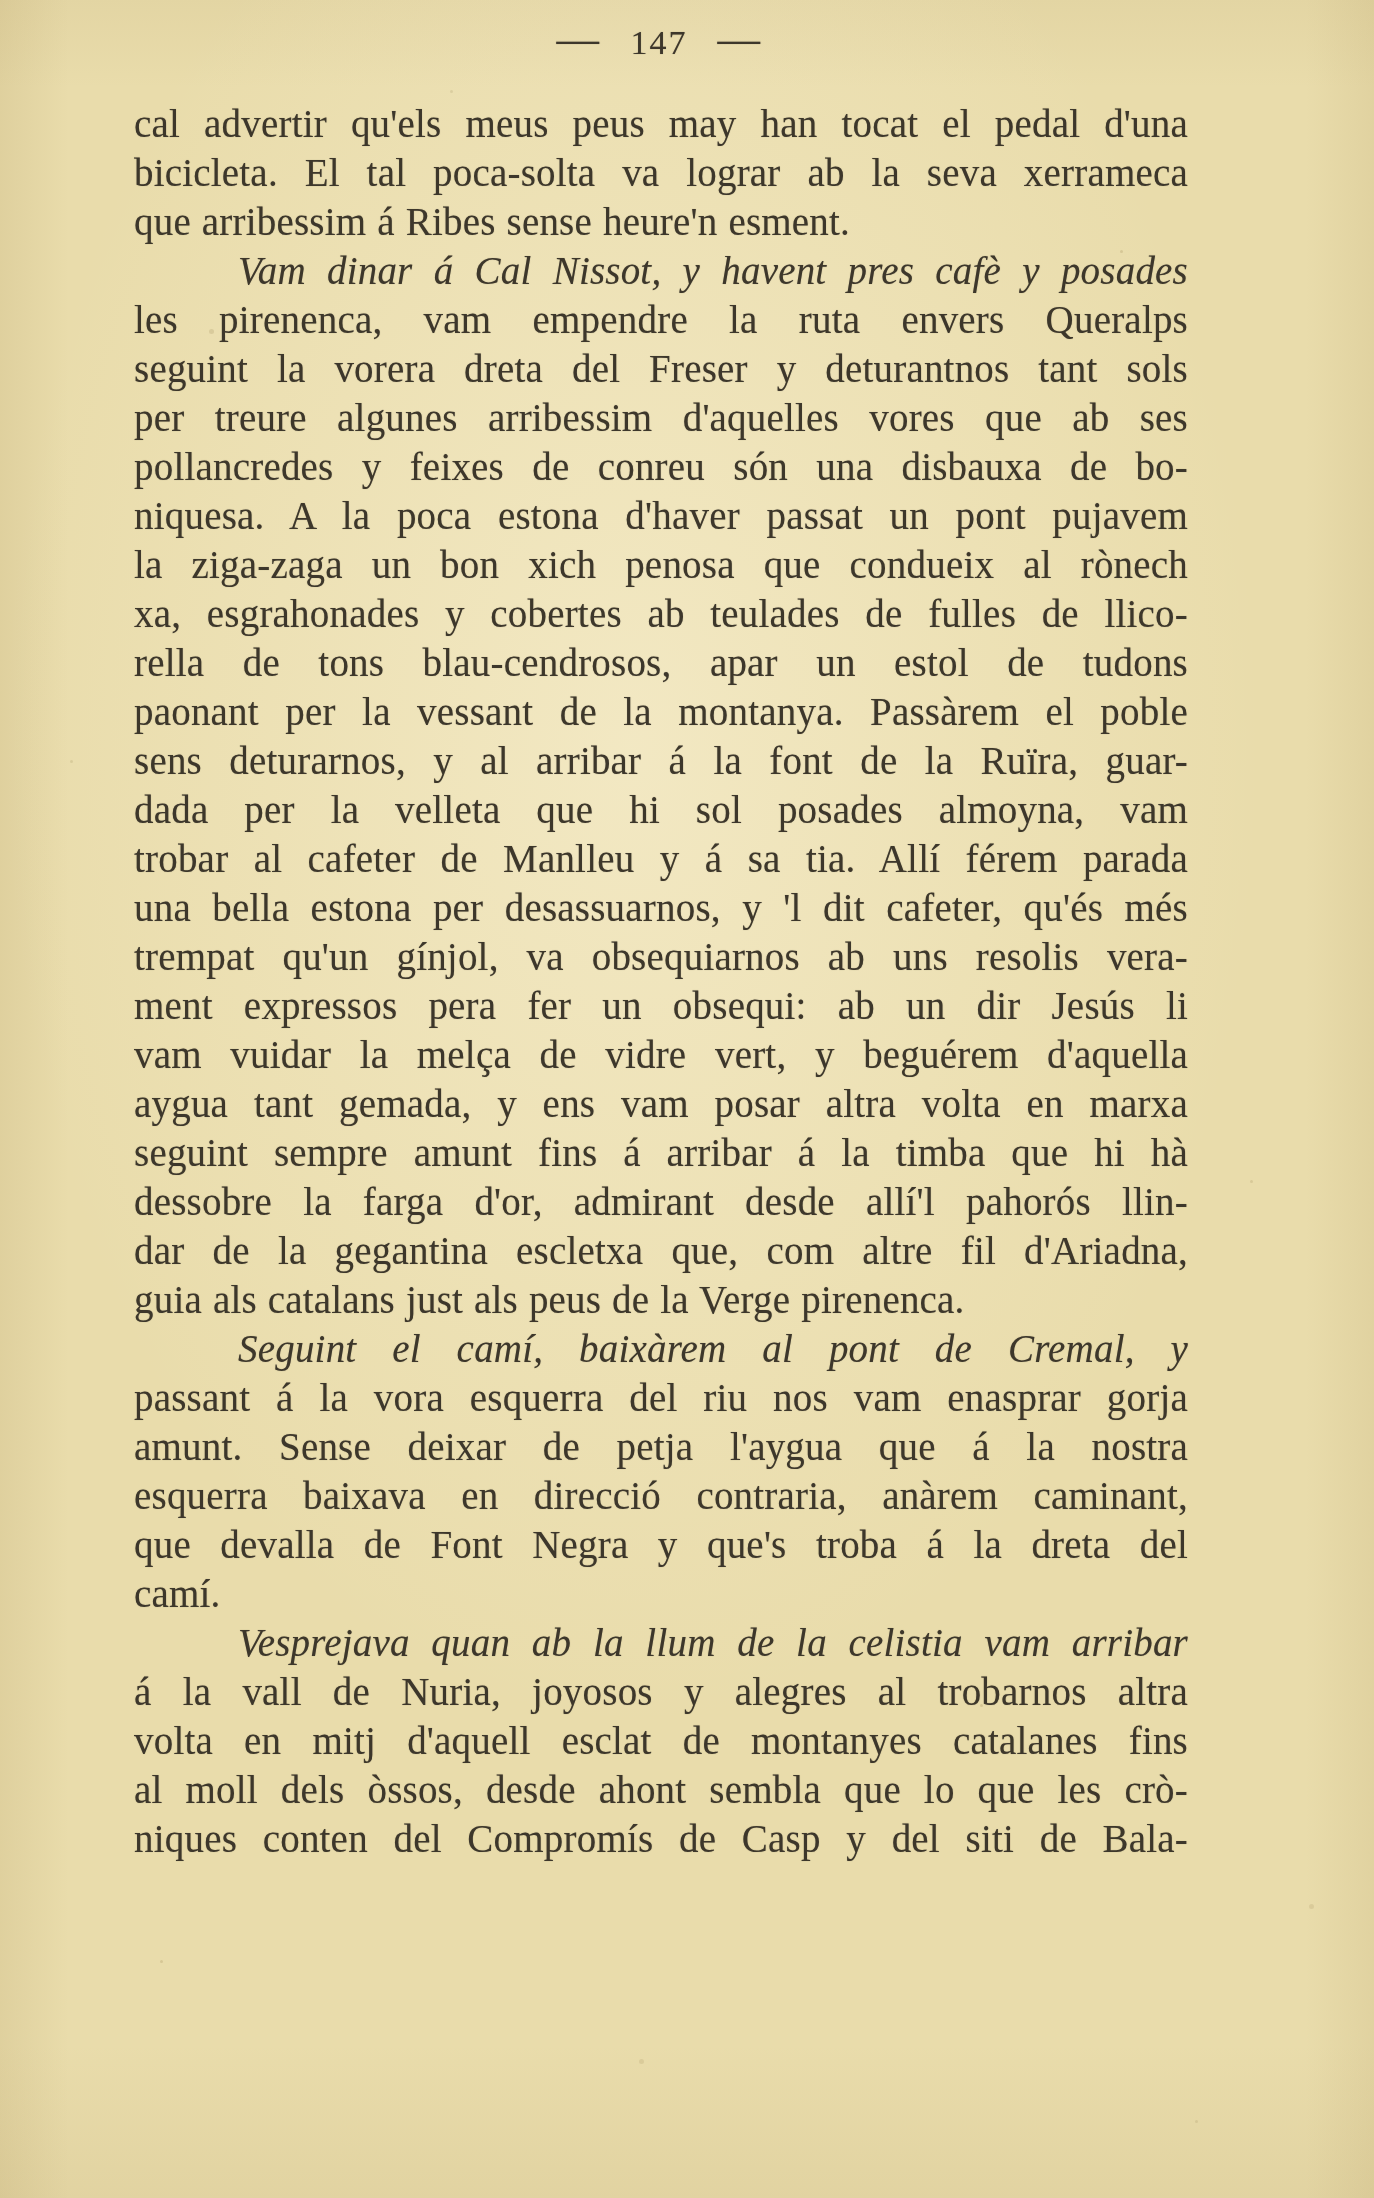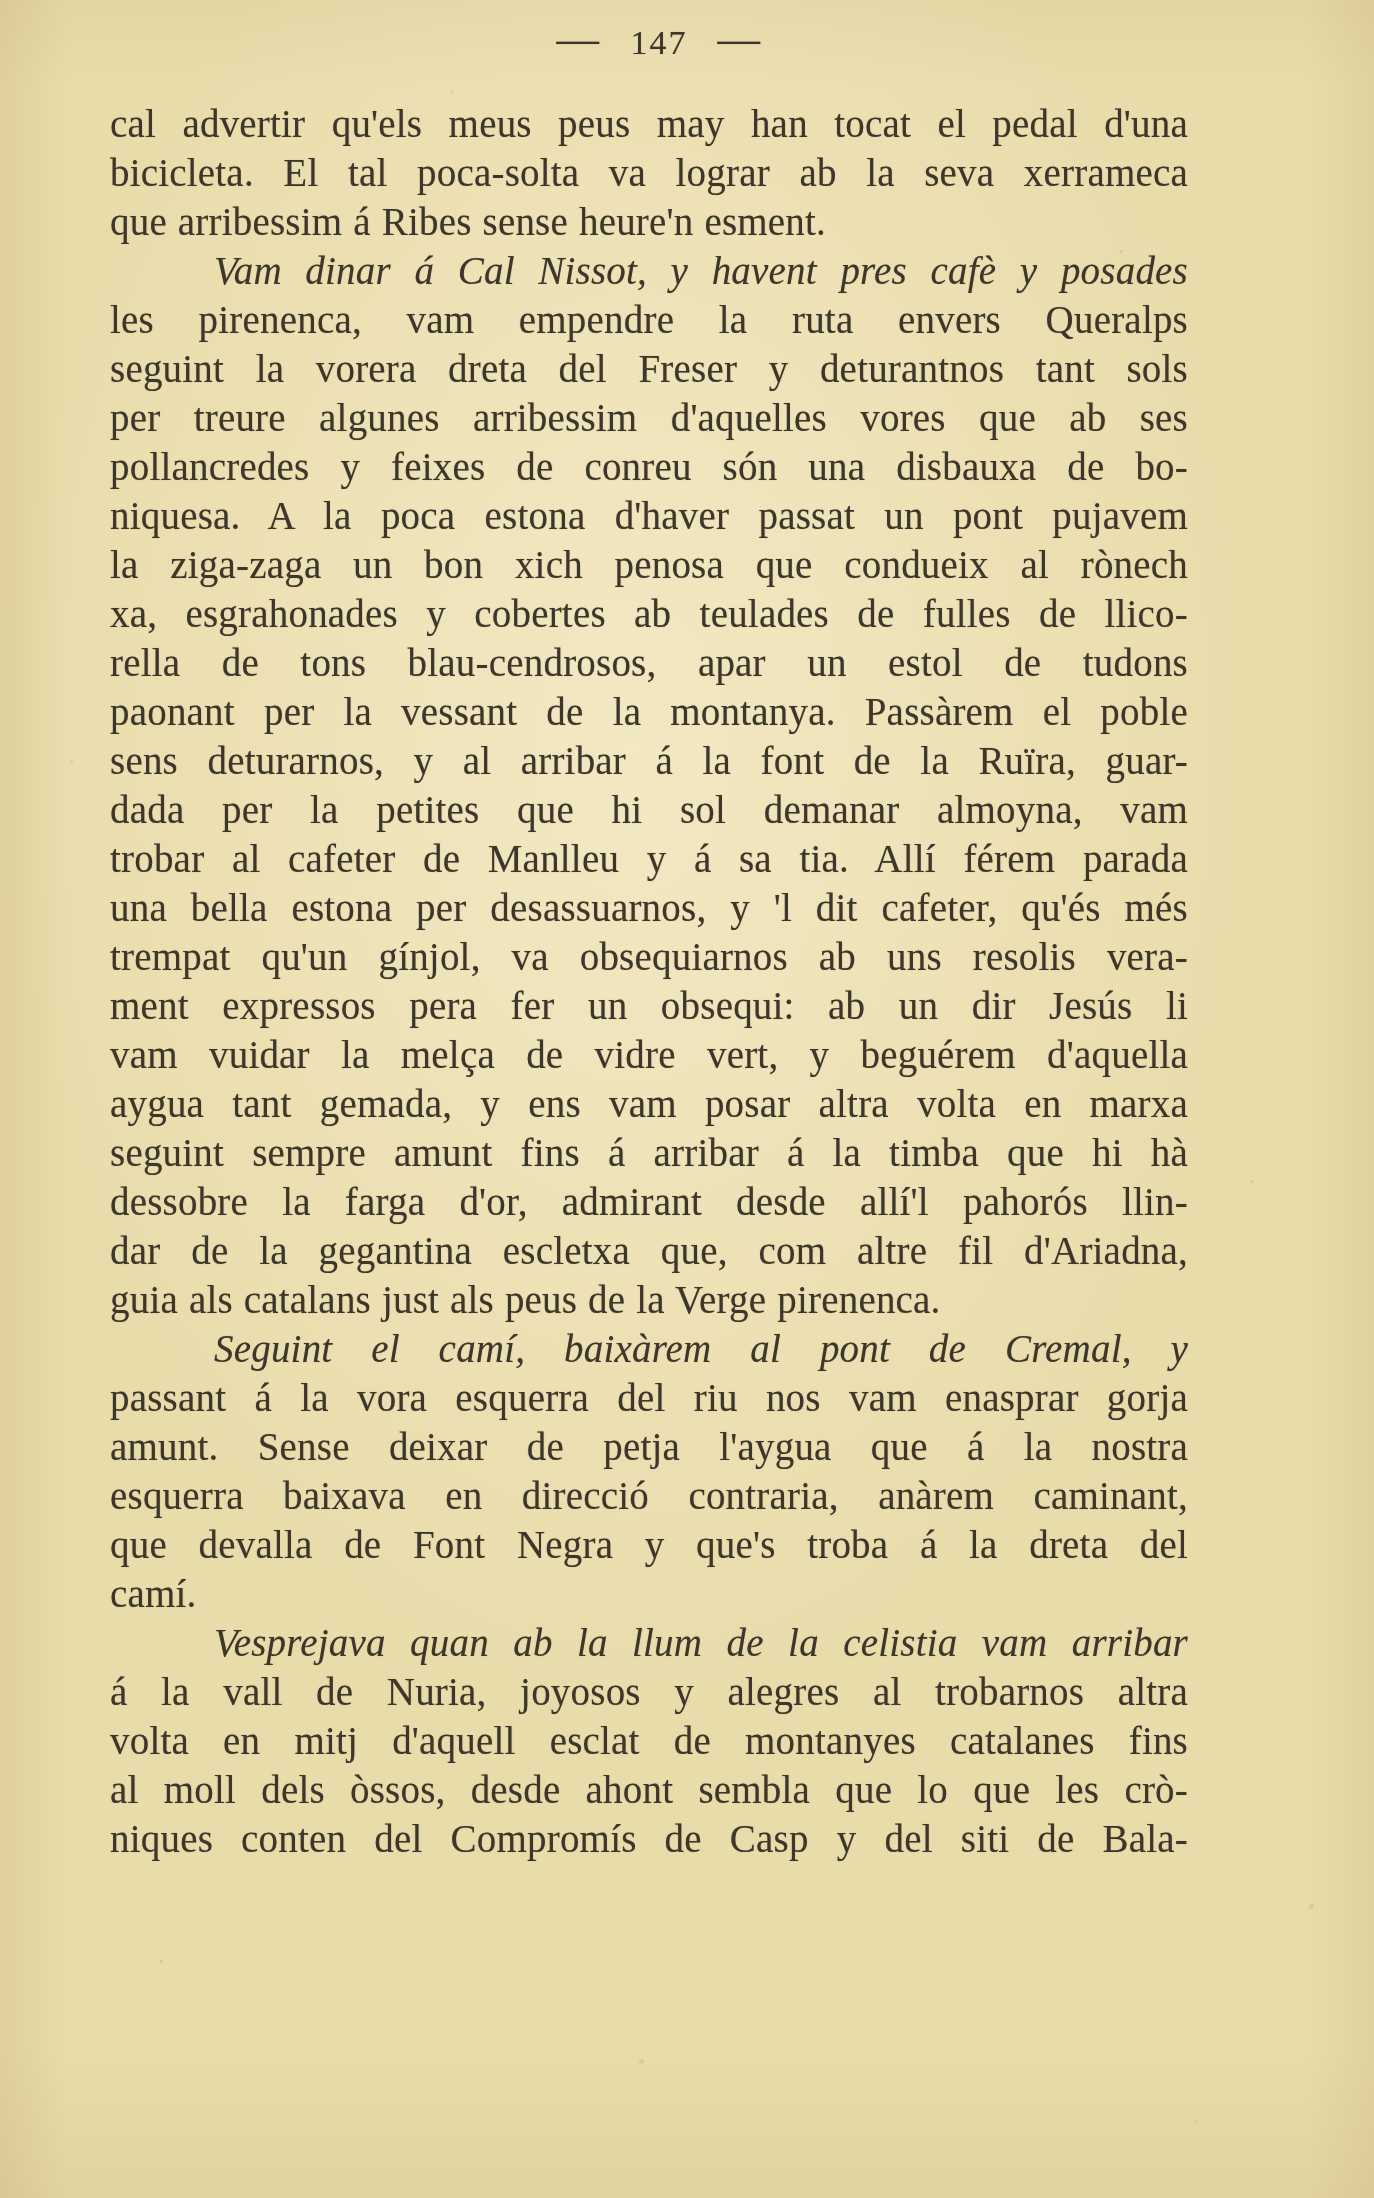--- a/index.html
+++ b/index.html
@@ -69,20 +69,21 @@
   .line {
     height: 49px;
     line-height: 49px;
     font-size: 39px;
     letter-spacing: 0.2px;
     word-spacing: 1px;
     text-align: justify;
     text-align-last: justify;
     text-shadow: 0 0 1px rgba(61,55,43,0.40);
     overflow: visible;
+    margin-left: 24px;
   }
   .line.indent { padding-left: 104px; font-style: italic; }
   .line.last-left { text-align-last: left; }
 </style>
 </head>
 <body>
 
 <div class="specks"></div>
 
 <div class="page-header">
@@ -102,21 +103,21 @@
       <div class="line">les pirenenca, vam empendre la ruta envers Queralps</div>
       <div class="line">seguint la vorera dreta del Freser y deturantnos tant sols</div>
       <div class="line">per treure algunes arribessim d'aquelles vores que ab ses</div>
       <div class="line">pollancredes y feixes de conreu són una disbauxa de bo-</div>
       <div class="line">niquesa. A la poca estona d'haver passat un pont pujavem</div>
       <div class="line">la ziga-zaga un bon xich penosa que condueix al rònech</div>
       <div class="line">xa, esgrahonades y cobertes ab teulades de fulles de llico-</div>
       <div class="line">rella de tons blau-cendrosos, apar un estol de tudons</div>
       <div class="line">paonant per la vessant de la montanya. Passàrem el poble</div>
       <div class="line">sens deturarnos, y al arribar á la font de la Ruïra, guar-</div>
-      <div class="line">dada per la petites que hi sol demanar almoyna, vam</div>
+      <div class="line">dada per la velleta que hi sol posades almoyna, vam</div>
       <div class="line">trobar al cafeter de Manlleu y á sa tia. Allí férem parada</div>
       <div class="line">una bella estona per desassuarnos, y 'l dit cafeter, qu'és més</div>
       <div class="line">trempat qu'un gínjol, va obsequiarnos ab uns resolis vera-</div>
       <div class="line">ment expressos pera fer un obsequi: ab un dir Jesús li</div>
       <div class="line">vam vuidar la melça de vidre vert, y beguérem d'aquella</div>
       <div class="line">aygua tant gemada, y ens vam posar altra volta en marxa</div>
       <div class="line">seguint sempre amunt fins á arribar á la timba que hi hà</div>
       <div class="line">dessobre la farga d'or, admirant desde allí'l pahorós llin-</div>
       <div class="line">dar de la gegantina escletxa que, com altre fil d'Ariadna,</div>
       <div class="line last-left">guia als catalans just als peus de la Verge pirenenca.</div>

